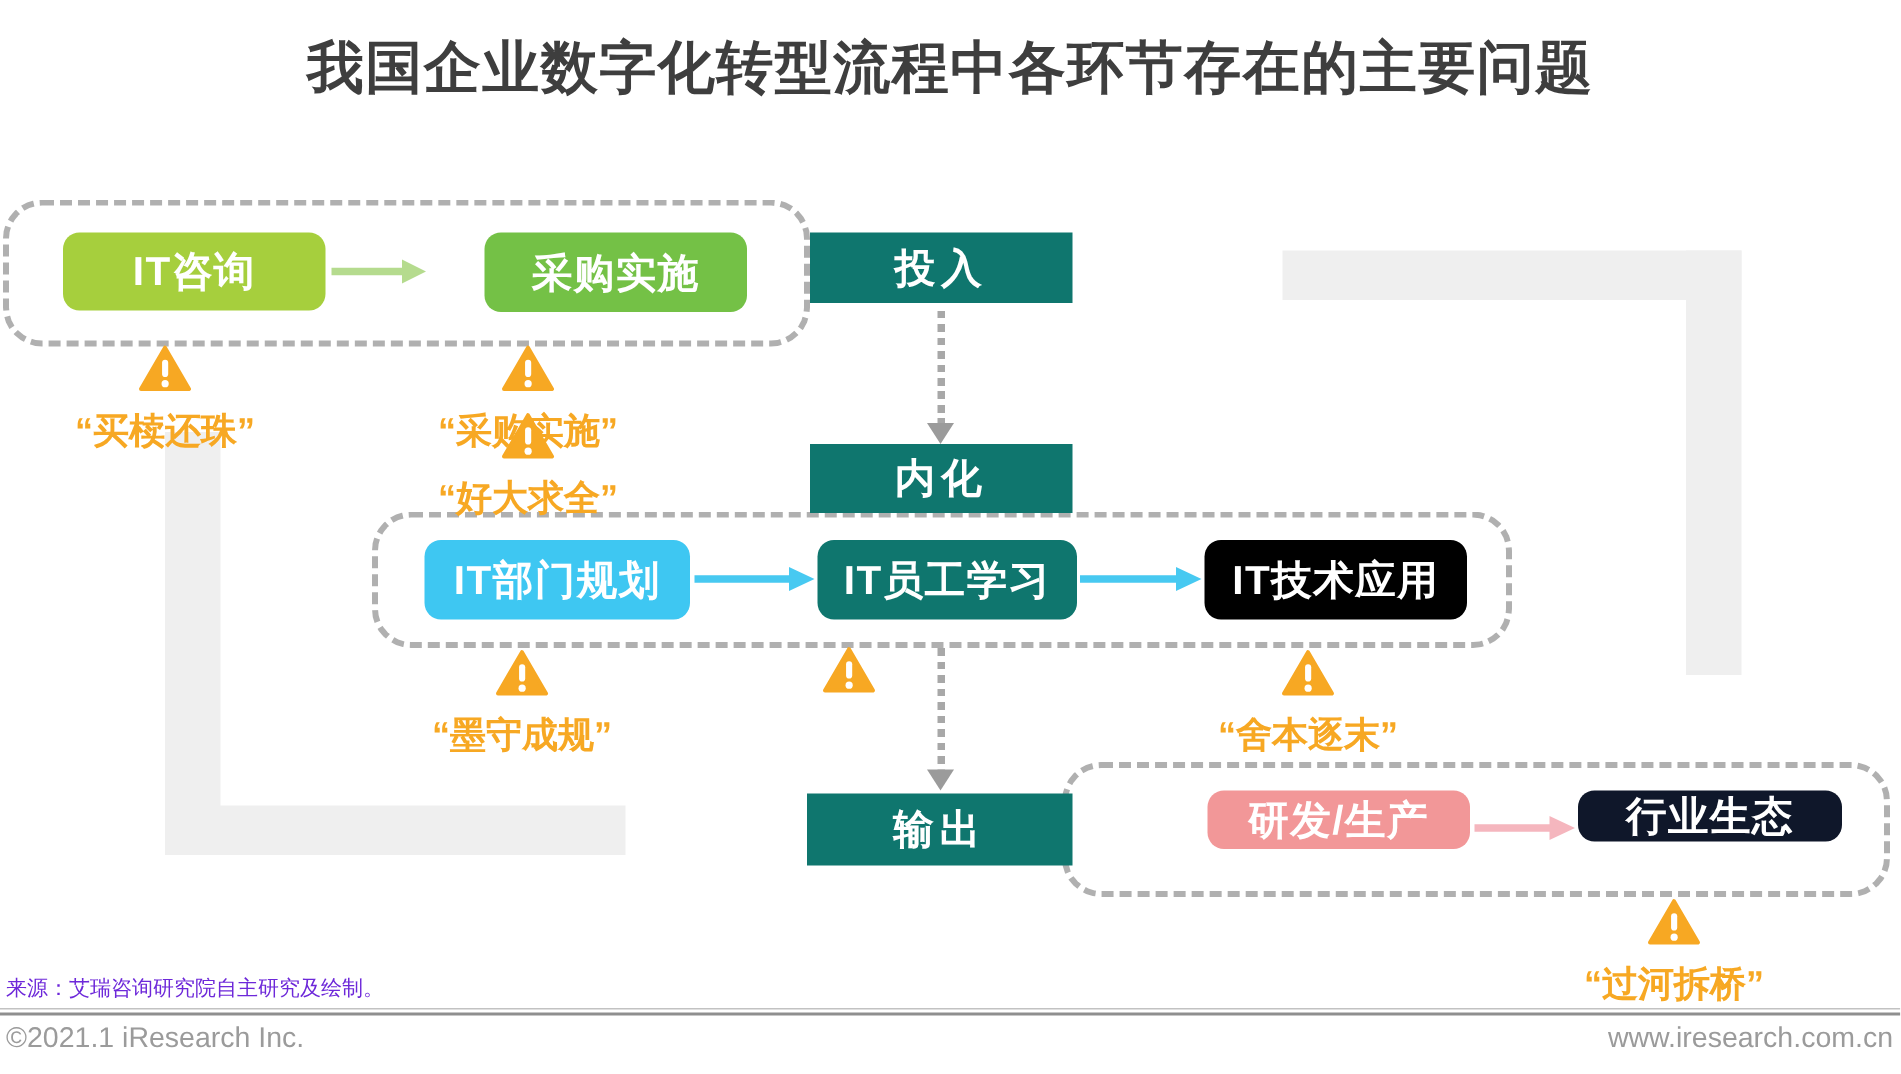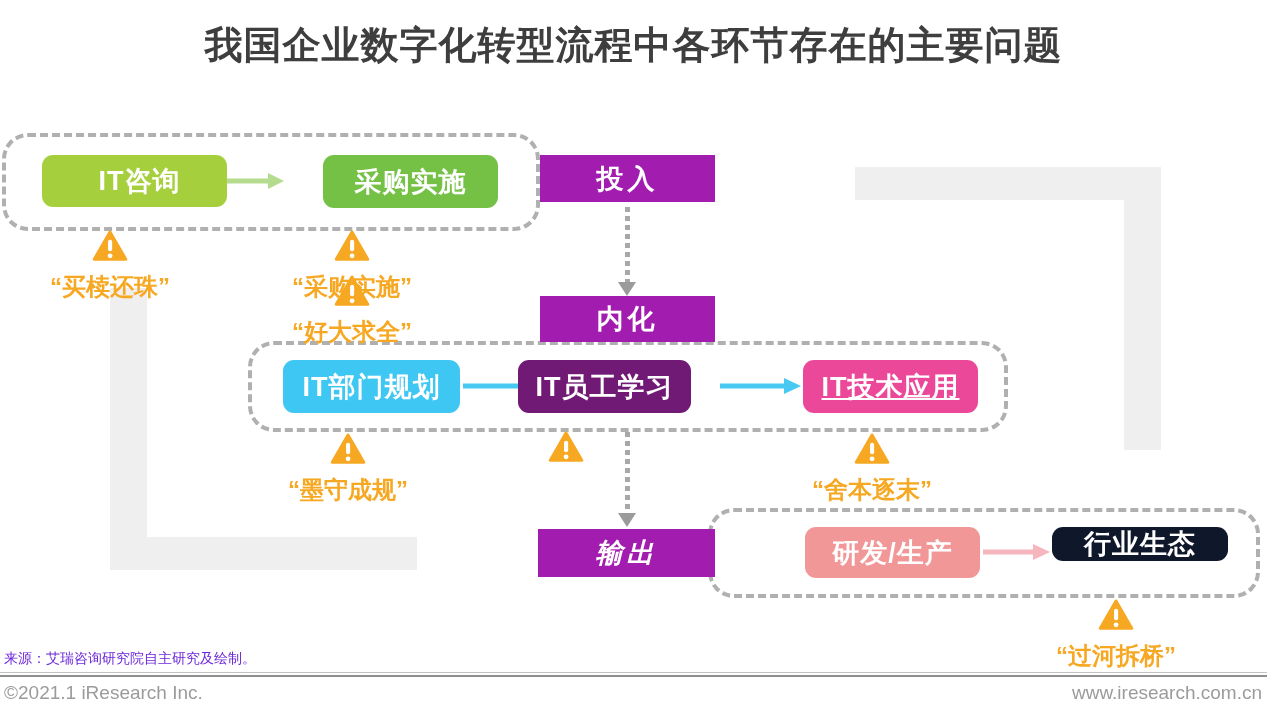--- a/index.html
+++ b/index.html
@@ -14,21 +14,21 @@
   }
   .bgshape { position:absolute; background:#efefef; z-index:0; }
 
   .dashed-group { position:absolute; border:4px dashed #b0b0b0; border-radius:26px; z-index:1; background:transparent; }
 
   .box {
     position:absolute; display:flex; align-items:center; justify-content:center;
     color:#ffffff; font-weight:bold; font-size:27px; letter-spacing:1px; z-index:3;
   }
   .rounded { border-radius:11px; }
-  .stage { background:#a21caf; letter-spacing:4px; z-index:3; }
+  .stage { background:#0f766e; letter-spacing:4px; z-index:3; }
 
   .harrow { position:absolute; z-index:2; }
   .arrow-green { color:#b5db8e; }
   .arrow-blue  { color:#47c9f1; }
   .arrow-pink  { color:#f5b6be; }
 
   .dotline {
     position:absolute; width:5px; z-index:1;
     background-image:repeating-linear-gradient(to bottom,#a8a8a8 0 5px,transparent 5px 9px);
   }
@@ -63,30 +63,30 @@
   <div class="dashed-group" style="left:2px;   top:133px; width:530px; height:90px;"></div>
   <div class="dashed-group" style="left:248px; top:341px; width:752px; height:83px;"></div>
   <div class="dashed-group" style="left:708px; top:508px; width:544px; height:82px;"></div>
 
   <div class="box stage" style="left:540px; top:155px; width:175px; height:47px;">
     <span>投入</span>
   </div>
   <div class="box stage" style="left:540px; top:296px; width:175px; height:46px;">
     <span>内化</span>
   </div>
-  <div class="box stage" style="left:538px; top:529px; width:177px; height:48px;font-style:italic;">
+  <div class="box stage" style="left:538px; top:529px; width:177px; height:48px;">
     <span>输出</span>
   </div>
 
   <div class="dotline" style="left:625px; top:207px; height:76px;"></div>
   <div class="dothead" style="left:618px; top:282px;"></div>
   <div class="dotline" style="left:625px; top:432px; height:81px;"></div>
   <div class="dothead" style="left:618px; top:513px;"></div>
 
-  <div class="box rounded" style="left: 42px; top: 155px; width: 175px; height: 52px; background-color: rgb(166, 207, 61); padding-left: 10px;">
+  <div class="box rounded" style="left: 42px; top: 155px; width: 175px; height: 52px; background-color: rgb(166, 207, 61);">
     <span>IT咨询</span>
   </div>
   <svg class="harrow arrow-green" style="left:220px; top:172px;" width="65" height="18" viewBox="0 0 65 18">
     <line x1="1" y1="9" x2="50" y2="9" stroke="currentColor" stroke-width="5"></line>
     <path d="M48 1 L64 9 L48 17 Z" fill="currentColor"></path>
   </svg>
   <div class="box rounded" style="left: 287px; top: 155px; width: 175px; height: 53px; background-color: rgb(116, 193, 70); margin-left: 36px;">
     <span>采购实施</span>
   </div>
 
@@ -115,28 +115,28 @@
     <span class="wtext">“好大求全”</span>
   </div>
 
   <div class="box rounded" style="left: 283px; top: 360px; width: 177px; height: 53px; background-color: rgb(62, 199, 242);">
     <span>IT部门规划</span>
   </div>
   <svg class="harrow arrow-blue" style="left:462px; top:377px;" width="82" height="18" viewBox="0 0 82 18">
     <line x1="1" y1="9" x2="66" y2="9" stroke="currentColor" stroke-width="5"></line>
     <path d="M64 1 L81 9 L64 17 Z" fill="currentColor"></path>
   </svg>
-  <div class="box rounded" style="left: 518px; top: 360px; width: 173px; height: 53px; background-color: #701a75;">
+  <div class="box rounded" style="left: 545px; top: 360px; width: 173px; height: 53px; background-color: #0f766e;">
     <span>IT员工学习</span>
   </div>
   <svg class="harrow arrow-blue" style="left:719px; top:377px;" width="83" height="18" viewBox="0 0 83 18">
     <line x1="1" y1="9" x2="67" y2="9" stroke="currentColor" stroke-width="5"></line>
     <path d="M65 1 L82 9 L65 17 Z" fill="currentColor"></path>
   </svg>
-  <div class="box rounded" style="left: 803px; top: 360px; width: 175px; height: 53px; background-color: #ec4899; text-decoration: underline;">
+  <div class="box rounded" style="left: 803px; top: 360px; width: 175px; height: 53px; background-color: #000000;">
     <span>IT技术应用</span>
   </div>
 
   <div class="warning" style="left:288px; top:433px;">
     <svg width="36" height="32" viewBox="0 0 40 36">
       <path d="M20 2 L38 33 L2 33 Z" fill="#f7a823" stroke="#f7a823" stroke-width="3" stroke-linejoin="round"></path>
       <rect x="17.8" y="11" width="4.6" height="13" rx="2.3" fill="#ffffff"></rect>
       <circle cx="20.1" cy="29" r="2.7" fill="#ffffff"></circle>
     </svg>
     <span class="wtext">“墨守成规”</span>
@@ -150,21 +150,21 @@
   </div>
   <div class="warning" style="left:812px; top:433px;text-align:right;">
     <svg width="36" height="32" viewBox="0 0 40 36">
       <path d="M20 2 L38 33 L2 33 Z" fill="#f7a823" stroke="#f7a823" stroke-width="3" stroke-linejoin="round"></path>
       <rect x="17.8" y="11" width="4.6" height="13" rx="2.3" fill="#ffffff"></rect>
       <circle cx="20.1" cy="29" r="2.7" fill="#ffffff"></circle>
     </svg>
     <span class="wtext">“舍本逐末”</span>
   </div>
 
-  <div class="box rounded" style="left: 805px; top: 527px; width: 175px; height: 51px; background-color: rgb(242, 151, 152);">
+  <div class="box rounded" style="left: 805px; top: 527px; width: 175px; height: 39px; background-color: rgb(242, 151, 152);">
     <span>研发/生产</span>
   </div>
   <svg class="harrow arrow-pink" style="left:982px; top:543px;" width="69" height="18" viewBox="0 0 69 18">
     <line x1="1" y1="9" x2="53" y2="9" stroke="currentColor" stroke-width="5"></line>
     <path d="M51 1 L68 9 L51 17 Z" fill="currentColor"></path>
   </svg>
   <div class="box rounded" style="left: 1052px; top: 527px; width: 176px; height: 34px; background-color: #0f172a;">
     <span>行业生态</span>
   </div>
 

